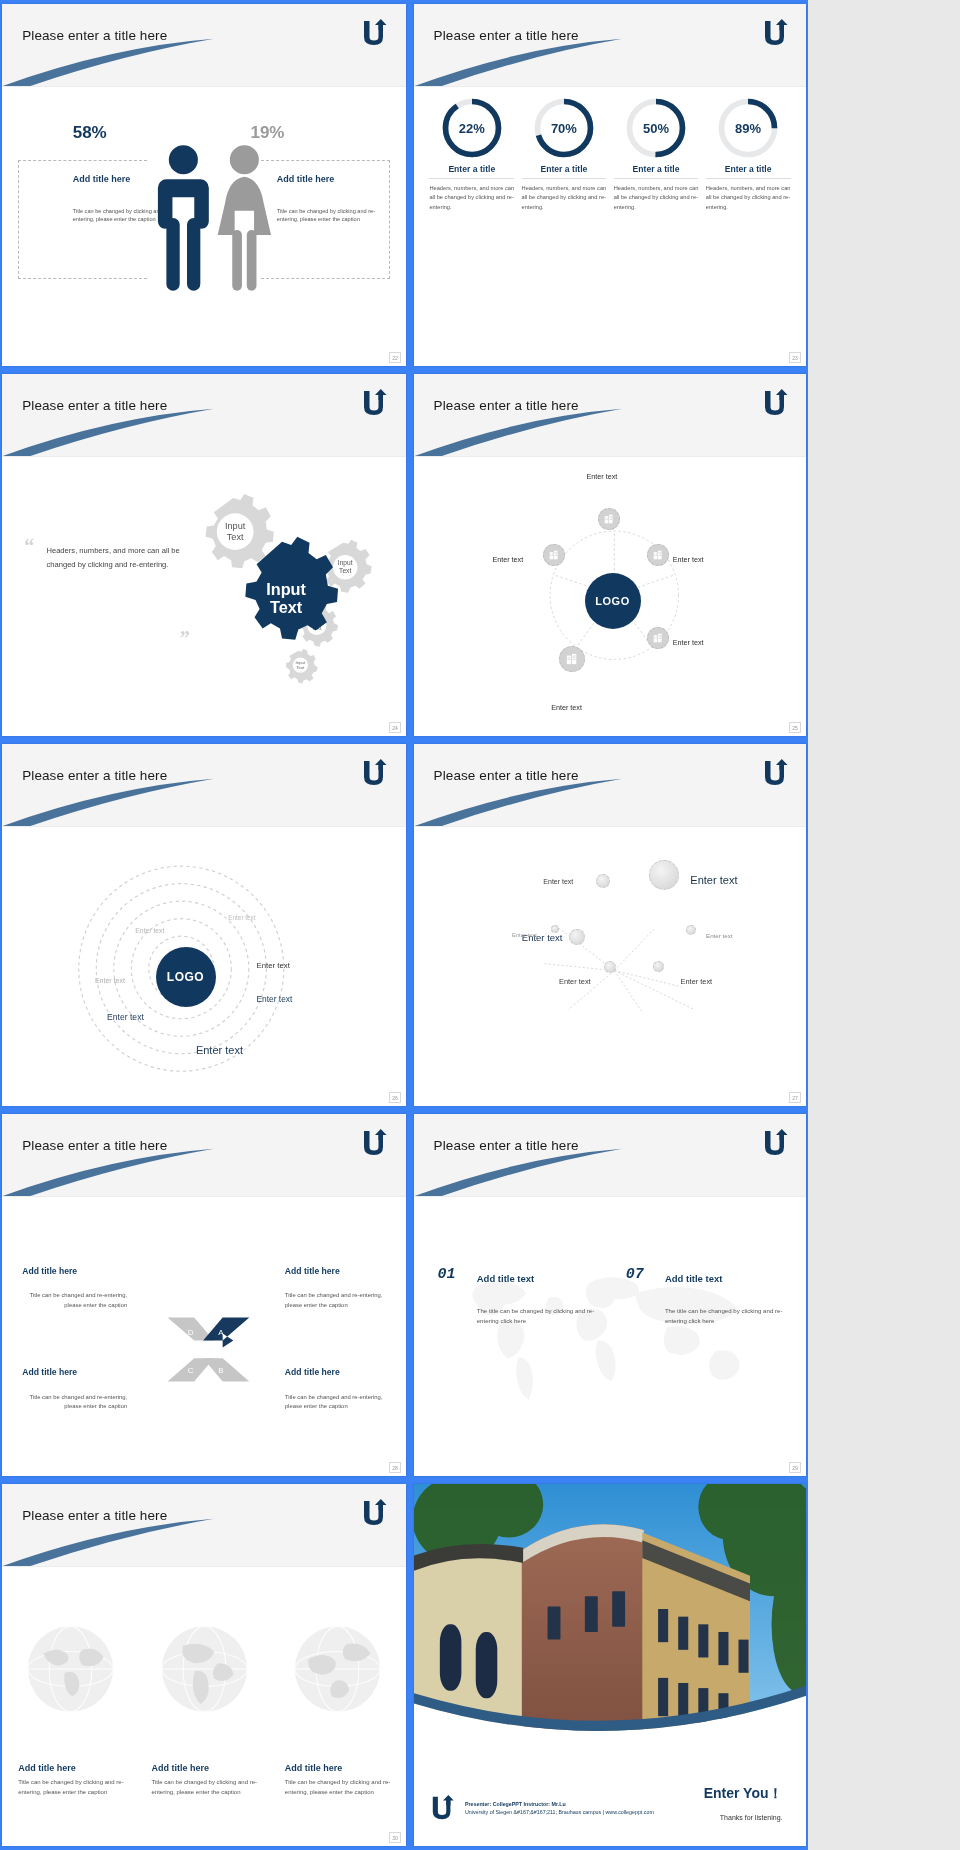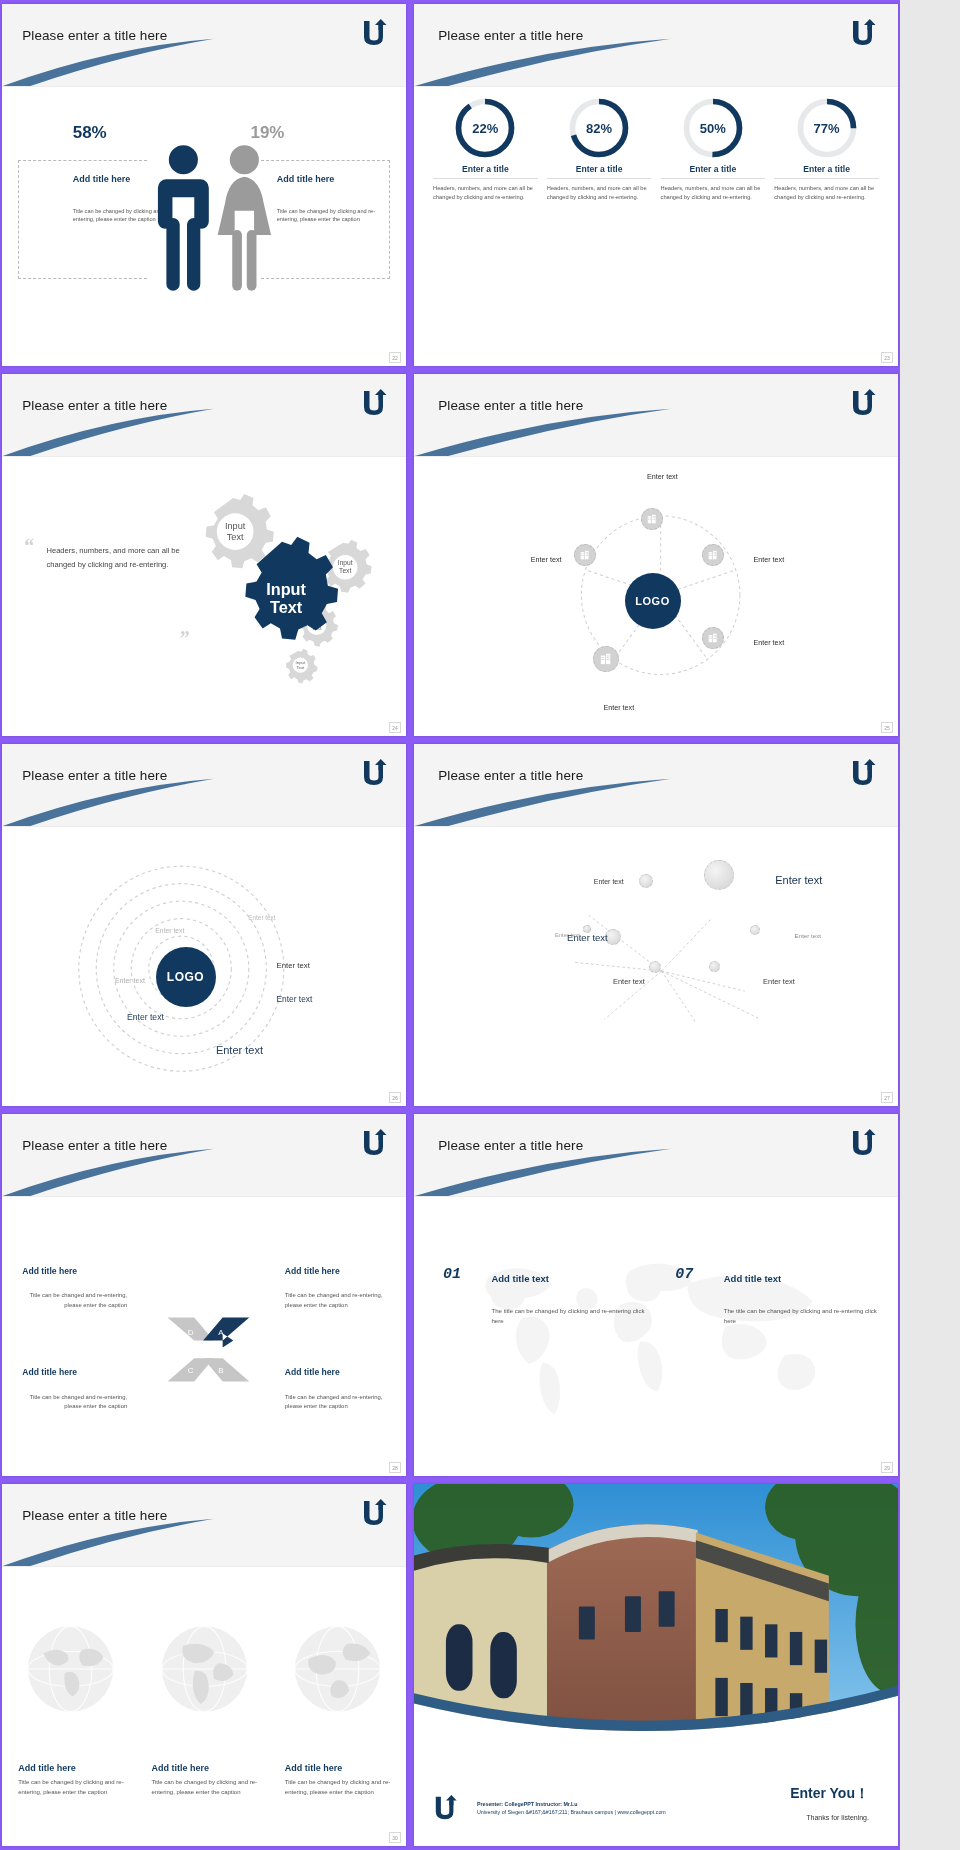--- a/index.html
+++ b/index.html
@@ -3,28 +3,28 @@
 <meta charset="utf-8">
 <style>
   * { box-sizing: border-box; margin: 0; padding: 0; }
   html, body {
     width: 960px; height: 1850px;
     background: #e8e8e8;
     font-family: "Liberation Sans", sans-serif;
     overflow: hidden;
   }
   .grid {
-    width: 900px; height: 1850px;
+    width: 808px; height: 1850px;
     display: grid;
     grid-template-columns: 404px 1fr;
     grid-template-rows: repeat(5, 1fr);
     column-gap: 8px;
     row-gap: 8px;
     padding: 4px 2px;
-    background: #8b5cf6;
+    background: #3b82f6;
   }
   .slide {
     position: relative;
     background: #ffffff;
     overflow: hidden;
     box-shadow: 0 0 2px rgba(0,0,0,0.18);
   }
   
   .hdr {
     position: absolute; left: 0; top: 0; width: 100%; height: 23%;
@@ -68,21 +68,21 @@
     font-size: 13px; font-weight: bold; color: #14395e;
   }
   .donut-title { margin-top: 6px; font-size: 8.6px; font-weight: bold; color: #14395e; padding-bottom: 4px; border-bottom: 1px solid #ddd; }
   .donut-body { margin-top: 5px; font-size: 5.7px; color: #555; line-height: 1.62; text-align: left; }
 
   
   .quotemark { position: absolute; font-size: 20px; color: #d4d4d4; font-family: "Liberation Serif", serif; font-weight: bold; }
   .gear-quote { position: absolute; left: 11%; top: 47%; width: 40%; font-size: 7.6px; color: #444; line-height: 1.85; }
 
   
-  .node-label { position: absolute; font-size: 7.2px; color: #2b2b2b; white-space: nowrap; margin-left: 20px; }
+  .node-label { position: absolute; font-size: 7.2px; color: #2b2b2b; white-space: nowrap; }
   .bldg-node {
     position: absolute; width: 22px; height: 22px; border-radius: 50%;
     background: #d2d2d2; border: 1px dashed #bbb;
     display: flex; align-items: center; justify-content: center;
   }
   .logo-circle {
     position: absolute; border-radius: 50%; background: #11395f; color: #fff;
     display: flex; align-items: center; justify-content: center;
     font-weight: bold; letter-spacing: .5px;
   }
@@ -182,21 +182,21 @@
         </div>
         <div class="donut-title">Enter a title</div>
         <div class="donut-body">Headers, numbers, and more can all be changed by clicking and re-entering.</div>
       </div>
       <div class="donut-col">
         <div class="donut">
           <svg viewBox="0 0 36 36" style="width:100%;height:100%;transform:rotate(-90deg);">
             <circle cx="18" cy="18" r="15.9" fill="none" stroke="#e6e8ea" stroke-width="3.4"></circle>
             <circle cx="18" cy="18" r="15.9" fill="none" stroke="#11395f" stroke-width="3.4" stroke-dasharray="70 100" stroke-linecap="butt"></circle>
           </svg>
-          <div class="donut-val">82%</div>
+          <div class="donut-val">70%</div>
         </div>
         <div class="donut-title">Enter a title</div>
         <div class="donut-body">Headers, numbers, and more can all be changed by clicking and re-entering.</div>
       </div>
       <div class="donut-col">
         <div class="donut">
           <svg viewBox="0 0 36 36" style="width:100%;height:100%;transform:rotate(-90deg);">
             <circle cx="18" cy="18" r="15.9" fill="none" stroke="#e6e8ea" stroke-width="3.4"></circle>
             <circle cx="18" cy="18" r="15.9" fill="none" stroke="#11395f" stroke-width="3.4" stroke-dasharray="50 100" stroke-linecap="butt"></circle>
           </svg>
@@ -204,21 +204,21 @@
         </div>
         <div class="donut-title">Enter a title</div>
         <div class="donut-body">Headers, numbers, and more can all be changed by clicking and re-entering.</div>
       </div>
       <div class="donut-col">
         <div class="donut">
           <svg viewBox="0 0 36 36" style="width:100%;height:100%;transform:rotate(-90deg);">
             <circle cx="18" cy="18" r="15.9" fill="none" stroke="#e6e8ea" stroke-width="3.4"></circle>
             <circle cx="18" cy="18" r="15.9" fill="none" stroke="#11395f" stroke-width="3.4" stroke-dasharray="25 100" stroke-linecap="butt"></circle>
           </svg>
-          <div class="donut-val">77%</div>
+          <div class="donut-val">89%</div>
         </div>
         <div class="donut-title">Enter a title</div>
         <div class="donut-body">Headers, numbers, and more can all be changed by clicking and re-entering.</div>
       </div>
     </div>
     <div class="pagenum">23</div>
   </div>
 
   <div class="slide">
     <div class="hdr">

